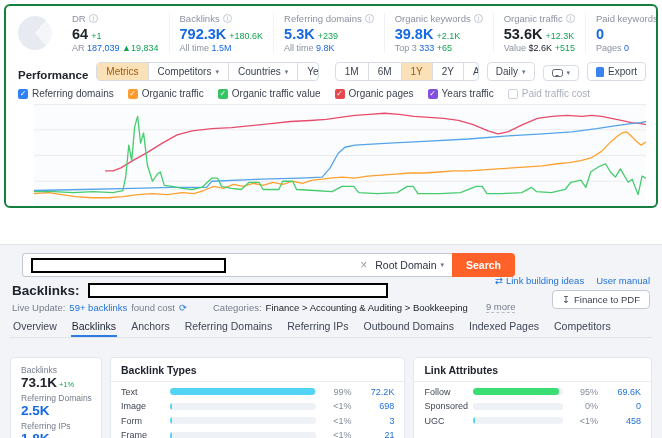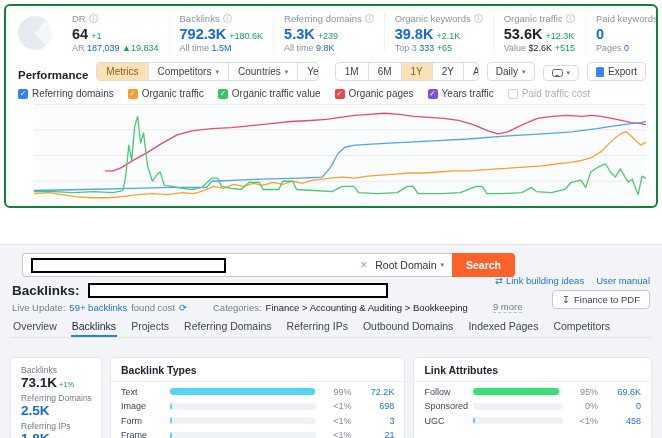--- a/index.html
+++ b/index.html
@@ -67,21 +67,21 @@
   .crumbs{display:flex;gap:4px;font-size:9.5px;color:#747c8b;margin:2px 0 4px 2px}
   .crumb{cursor:pointer}
   .crumb:not(:last-child)::after{content:"›";margin-left:4px;color:#9aa1ad}
   .crumb:last-child{color:#2b3442}
   .title-row{display:flex;align-items:center;margin:0 0 3px 2px}
   .title{font-size:13.5px;font-weight:bold}
   .meta-row{display:flex;align-items:center;gap:4px;font-size:9.5px;margin:0 0 4px 2px;color:#747c8b}
   .meta-row .gap{width:18px}
   .meta-row a{text-decoration:none;cursor:pointer}
   .meta-row .blue{color:#2173d8}
-  .gray-link{color:#747c8b;border-bottom:1px dashed #b7bdc9;margin-left:21px}
+  .gray-link{color:#747c8b;border-bottom:1px dashed #b7bdc9;margin-left:14px}
   .right-actions{position:absolute;right:12px;top:30px;display:flex;flex-direction:column;align-items:flex-end;gap:4px}
   .right-actions .links{display:flex;gap:12px;font-size:9.5px}
   .right-actions a{color:#2173d8;text-decoration:none;cursor:pointer;display:flex;gap:3px;align-items:center}
   .pdf-btn{display:flex;align-items:center;gap:4px;background:#fff;border:1px solid #c4c9d4;border-radius:4px;
     padding:3px 9px;font-size:9.5px;color:#3c4350;font-family:inherit;cursor:pointer}
   .btabs{display:flex;gap:13px;border-bottom:1px solid #e0e3ea;padding:0 2px;margin-bottom:19px}
   .btab{padding:3px 1px 5px 1px;font-size:10.5px;color:#3f4655;cursor:pointer;white-space:nowrap}
   .btab.active{color:#1c2230;box-shadow:inset 0 -2px #2a7de1}
   .cards{display:flex;gap:8px;align-items:stretch}
   .card{background:#fff;border:1px solid #e4e7ee;border-radius:4px;height:98px;overflow:hidden}
@@ -314,21 +314,21 @@
         <a>User manual</a>
       </div>
       <button class="pdf-btn">
         <span>↧</span>
         <span>Finance to PDF</span>
       </button>
     </div>
     <div class="btabs" id="btabs">
         <div class="btab">Overview</div>
         <div class="btab active">Backlinks</div>
-        <div class="btab">Projects</div>
+        <div class="btab">Anchors</div>
         <div class="btab">Referring Domains</div>
         <div class="btab">Referring IPs</div>
         <div class="btab">Outbound Domains</div>
         <div class="btab">Indexed Pages</div>
         <div class="btab">Competitors</div>
       </div>
     <div class="cards">
       <div class="card stats" id="statsCard">
           <div class="stat">
             <div class="slabel">Backlinks</div>

